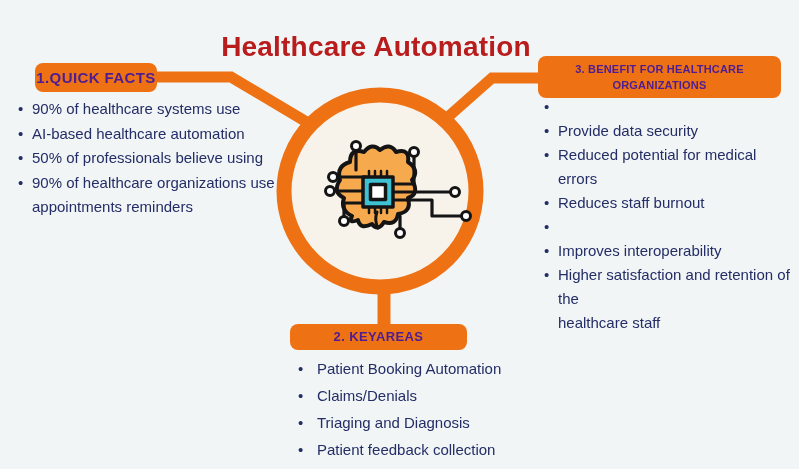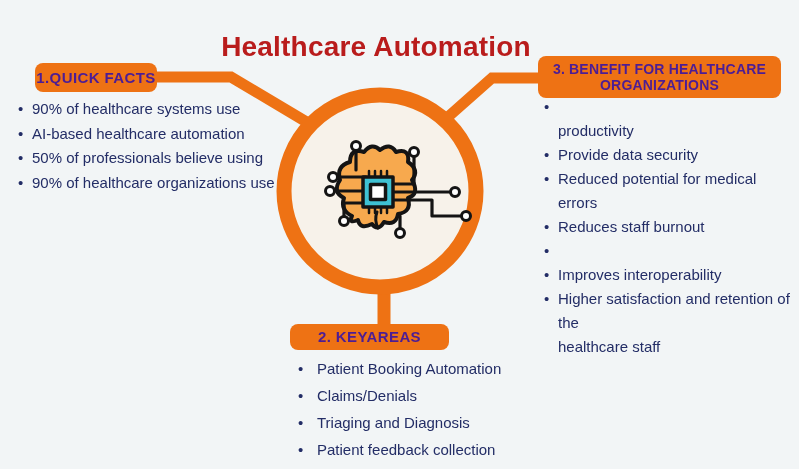--- a/index.html
+++ b/index.html
@@ -15,22 +15,22 @@
     text-align:center;font-size:28px;font-weight:700;
     color:#b91c1c;letter-spacing:.2px;
   }
   svg.diagram{position:absolute;left:0;top:0;}
   .label{
     position:absolute;background:#EE7214;color:#4c1d95;
     font-weight:700;text-align:center;border-radius:8px;
     box-sizing:border-box;
   }
   .label-quick{left:35px;top:63px;width:122px;height:29px;line-height:29px;font-size:15px;letter-spacing:.4px;}
-  .label-key{left:290px;top:324px;width:159px;height:26px;line-height:26px;font-size:15px;letter-spacing:.4px;}
-  .label-benefit{left:538px;top:56px;width:243px;padding:5px 4px;font-size:14px;line-height:16px;letter-spacing:.2px;}
+  .label-key{left:290px;top:324px;width:177px;height:26px;line-height:26px;font-size:13px;letter-spacing:.4px;}
+  .label-benefit{left:538px;top:56px;width:243px;padding:5px 4px;font-size:11px;line-height:16px;letter-spacing:.2px;}
   .list{position:absolute;color:#232D66;font-size:15px;}
   .row{display:flex;}
   .dot{flex:0 0 14px;width:14px;}
   .cont .dot{visibility:hidden;}
   .list-quick{left:18px;top:97px;line-height:24.6px;width:300px;}
   .list-benefit{left:544px;top:95px;line-height:24px;width:252px;}
   .list-key{left:298px;top:355px;line-height:27px;width:230px;}
   .list-key .dot{flex:0 0 19px;width:19px;}
 </style>
 </head>
@@ -116,32 +116,32 @@
         <span class="dot">•</span>
         <span class="txt">50% of professionals believe using</span>
       </div>
 
 
       <div class="row">
         <span class="dot">•</span>
         <span class="txt">90% of healthcare organizations use</span>
       </div>
 
+      <div class="row cont">
+        <span class="dot">•</span>
+        <span class="txt">appointments reminders</span>
+      </div>
     </div>
 
   <div class="list list-benefit">
 
       <div class="row">
         <span class="dot">•</span>
       </div>
 
-      <div class="row cont">
-        <span class="dot">•</span>
-        <span class="txt">productivity</span>
-      </div>
 
       <div class="row">
         <span class="dot">•</span>
         <span class="txt">Provide data security</span>
       </div>
 
       <div class="row">
         <span class="dot">•</span>
         <span class="txt">Reduced potential for medical errors</span>
       </div>

